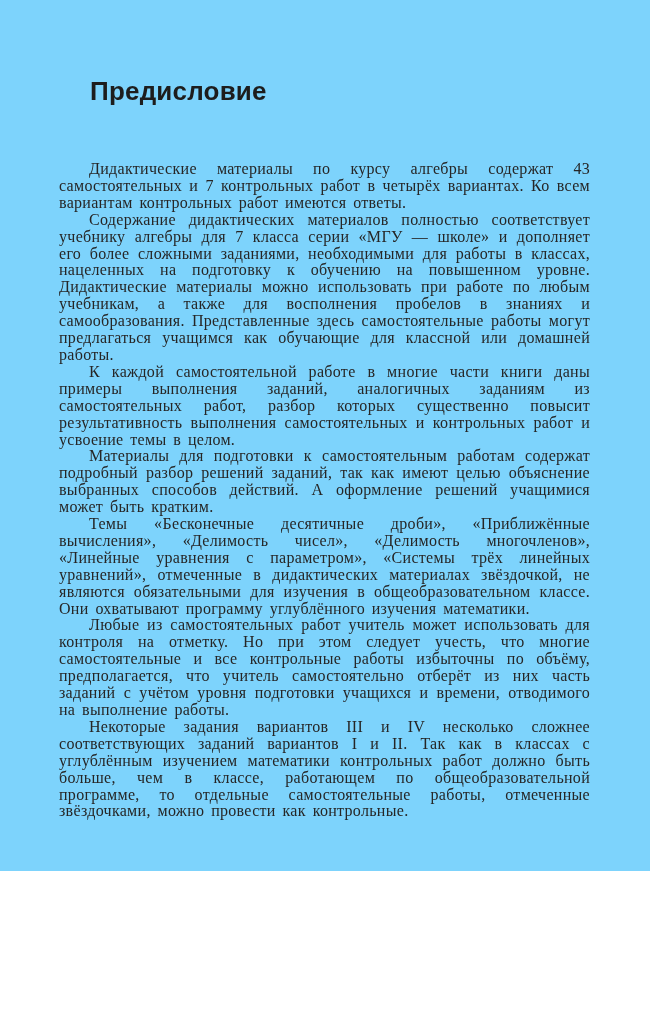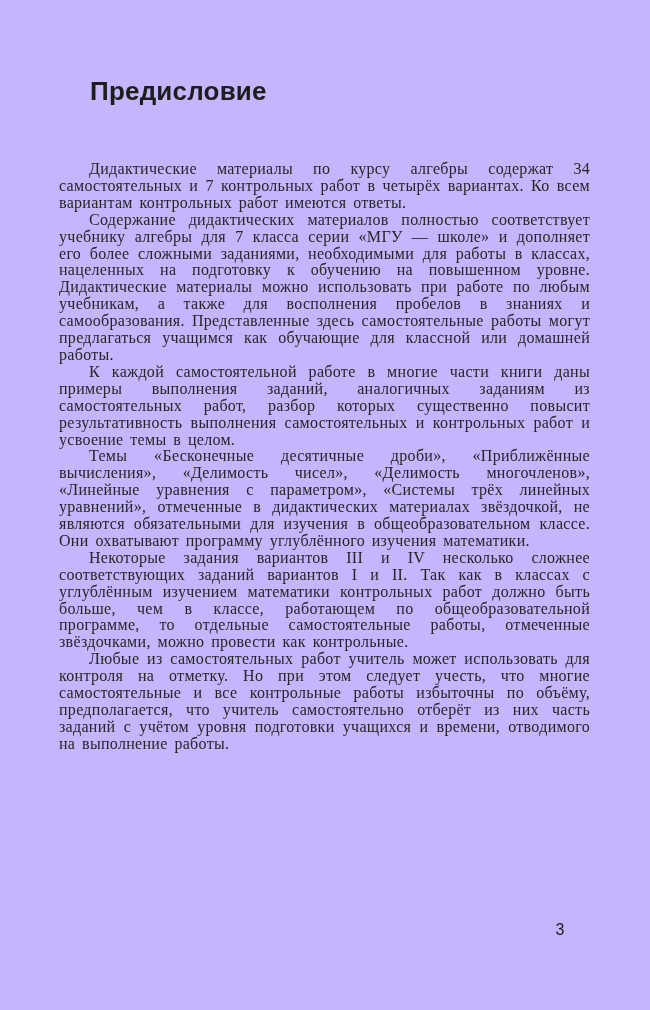--- a/index.html
+++ b/index.html
@@ -3,22 +3,22 @@
 <meta charset="utf-8">
 <style>
   html, body {
     margin: 0;
     padding: 0;
     background: #ffffff;
   }
   .book-page {
     position: relative;
     width: 650px;
-    height: 1010px;
-    background: #c4b5fd;
+    height: 871px;
+    background: #7dd3fc;
     overflow: hidden;
     font-family: "Liberation Serif", serif;
   }
   .page-title {
     position: absolute;
     left: 90px;
     top: 77px;
     margin: 0;
     font-family: "Liberation Sans", sans-serif;
     font-weight: bold;
@@ -58,23 +58,24 @@
   }
 </style>
 </head>
 <body>
 
 <div class="book-page">
 
   <h1 class="page-title">Предисловие</h1>
 
   <div class="text-block">
-    <p>Дидактические материалы по курсу алгебры содержат 34 самостоятельных и 7 контрольных работ в четырёх вариантах. Ко всем вариантам контрольных работ имеются ответы.</p>
+    <p>Дидактические материалы по курсу алгебры содержат 43 самостоятельных и 7 контрольных работ в четырёх вариантах. Ко всем вариантам контрольных работ имеются ответы.</p>
     <p>Содержание дидактических материалов полностью соответствует учебнику алгебры для 7 класса серии «МГУ — школе» и дополняет его более сложными заданиями, необходимыми для работы в классах, нацеленных на подготовку к обучению на повышенном уровне. Дидактические материалы можно использовать при работе по любым учебникам, а также для восполнения пробелов в знаниях и самообразования. Представленные здесь самостоятельные работы могут предлагаться учащимся как обучающие для классной или домашней работы.</p>
     <p>К каждой самостоятельной работе в многие части книги даны примеры выполнения заданий, аналогичных заданиям из самостоятельных работ, разбор которых существенно повысит результативность выполнения самостоятельных и контрольных работ и усвоение темы в целом.</p>
+    <p>Материалы для подготовки к самостоятельным работам содержат подробный разбор решений заданий, так как имеют целью объяснение выбранных способов действий. А оформление решений учащимися может быть кратким.</p>
     <p>Темы «Бесконечные десятичные дроби», «Приближённые вычисления», «Делимость чисел», «Делимость многочленов», «Линейные уравнения с параметром», «Системы трёх линейных уравнений», отмеченные в дидактических материалах звёздочкой, не являются обязательными для изучения в общеобразовательном классе. Они охватывают программу углублённого изучения математики.</p>
+    <p>Любые из самостоятельных работ учитель может использовать для контроля на отметку. Но при этом следует учесть, что многие самостоятельные и все контрольные работы избыточны по объёму, предполагается, что учитель самостоятельно отберёт из них часть заданий с учётом уровня подготовки учащихся и времени, отводимого на выполнение работы.</p>
     <p>Некоторые задания вариантов III и IV несколько сложнее соответствующих заданий вариантов I и II. Так как в классах с углублённым изучением математики контрольных работ должно быть больше, чем в классе, работающем по общеобразовательной программе, то отдельные самостоятельные работы, отмеченные звёздочками, можно провести как контрольные.</p>
-    <p>Любые из самостоятельных работ учитель может использовать для контроля на отметку. Но при этом следует учесть, что многие самостоятельные и все контрольные работы избыточны по объёму, предполагается, что учитель самостоятельно отберёт из них часть заданий с учётом уровня подготовки учащихся и времени, отводимого на выполнение работы.</p>
   </div>
 
   <div class="page-number">3</div>
 
 </div>
 
 </body></html>

